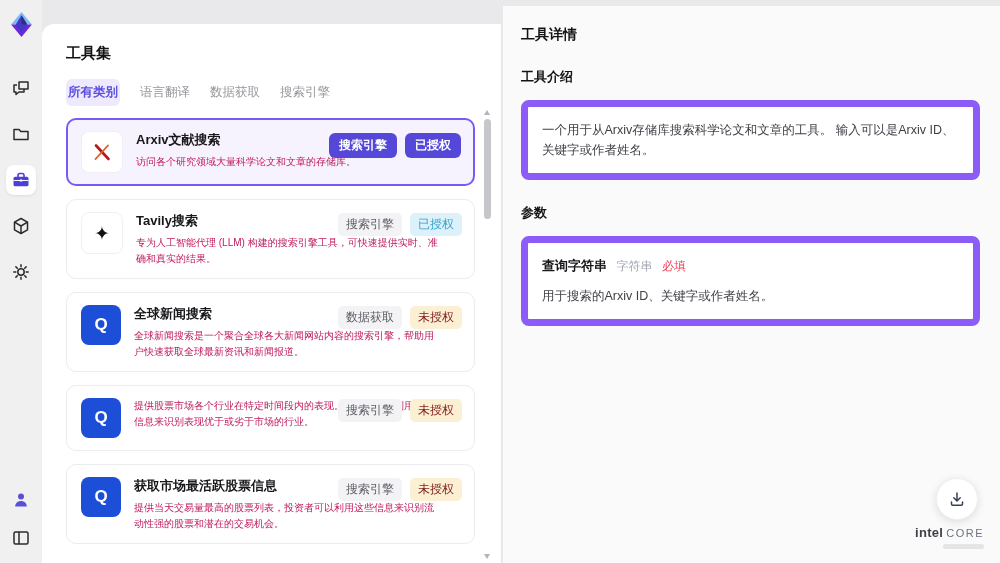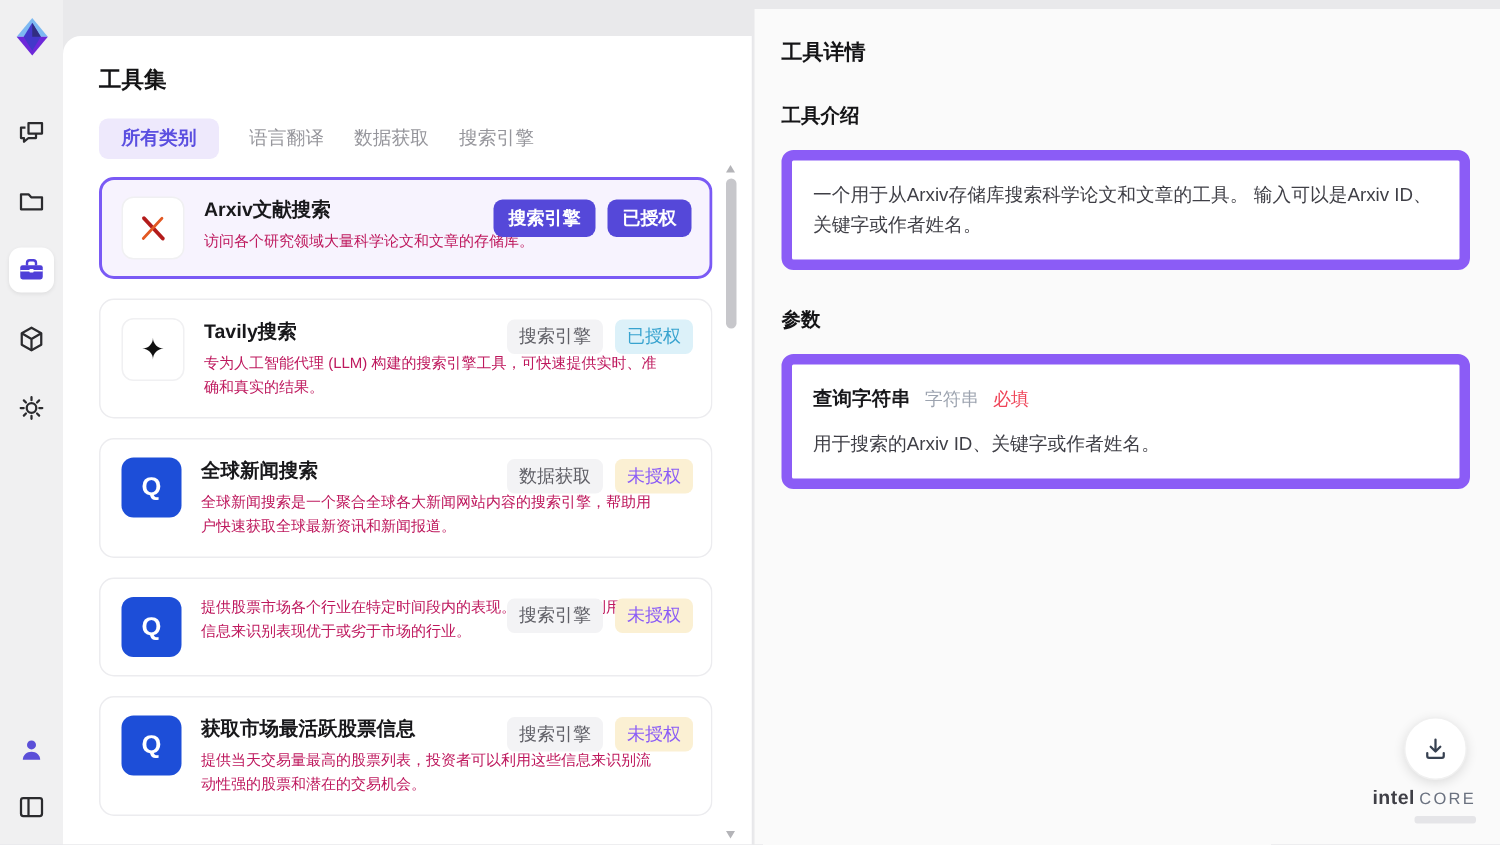--- a/index.html
+++ b/index.html
@@ -16,36 +16,36 @@
   .rail-btn.active{background:#ffffff;box-shadow:0 1px 3px rgba(0,0,0,.08);}
   .rail-bottom{margin-top:auto;margin-bottom:10px;display:flex;flex-direction:column;gap:8px;align-items:center;}
 
   
   .panel-left{position:absolute;left:42px;top:24px;bottom:0;width:460px;background:#fff;
     border-top-left-radius:12px;border-right:1px solid #e7e7ea;box-sizing:border-box;
     padding:20px 26px 0 24px;}
   .page-title{font-size:15px;font-weight:bold;color:#141416;margin:0 0 16px 0;}
   .tabs{display:flex;align-items:center;gap:20px;}
   .tab{font-size:12.5px;color:#96969c;padding:5px 0;cursor:pointer;white-space:nowrap;}
-  .tab.active{color:#5b4fe0;background:#eee9fc;padding:5px 15px;border-radius:6px;font-weight:bold;}
+  .tab.active{color:#5b4fe0;background:#eee9fc;padding:5px 2px;border-radius:6px;font-weight:bold;}
   .tool-list{margin-top:12px;display:flex;flex-direction:column;gap:13px;height:430px;overflow:hidden;}
   .tool-card{position:relative;background:#fff;border:1px solid #ececef;border-radius:10px;
     padding:12px 14px;display:flex;gap:13px;cursor:pointer;flex:none;}
   .tool-card.selected{border:2px solid #7a5af5;background:#f7f3fe;padding:11px 13px;}
   .tool-icon{width:40px;height:40px;border-radius:8px;flex:none;display:flex;align-items:center;
     justify-content:center;background:#fff;border:1px solid #f0f0f2;overflow:hidden;}
   .tool-icon.blue{background:#1d4ed8;border:none;color:#fff;font-weight:bold;font-size:17px;}
   .tool-icon .sparkle{font-size:19px;color:#111;line-height:1;}
   .tool-title{font-size:13px;font-weight:bold;color:#18181b;margin-bottom:5px;}
   .tool-desc{font-size:10px;color:#be185d;line-height:1.55;max-width:308px;}
   .tool-badges{position:absolute;top:13px;right:12px;display:flex;gap:8px;}
   .badge{font-size:12px;padding:3px 8px;border-radius:5px;white-space:nowrap;}
   .badge-category{background:#f3f3f5;color:#5f5f66;}
   .badge-status.authorized{background:#dcf1f9;color:#38a3cf;}
-  .badge-status.unauthorized{background:#fbf0d3;color:#8b5cf6;text-align:center;}
+  .badge-status.unauthorized{background:#fbf0d3;color:#7f1d1d;text-align:center;}
   .tool-card.selected .badge{background:#5548d9;color:#fff;padding:4px 10px;border-radius:6px;font-weight:bold;}
 
   
   .scrollbar{position:absolute;top:86px;bottom:4px;right:10px;width:7px;}
   .scroll-arrow{position:absolute;left:0;width:0;height:0;border-left:3.5px solid transparent;border-right:3.5px solid transparent;}
   .scroll-arrow.up{top:0;border-bottom:5px solid #b4b4b8;}
   .scroll-arrow.down{bottom:0;border-top:5px solid #b4b4b8;}
   .scroll-thumb{position:absolute;top:9px;left:0;width:7px;height:100px;background:#c7c7cb;border-radius:4px;}
 
   

